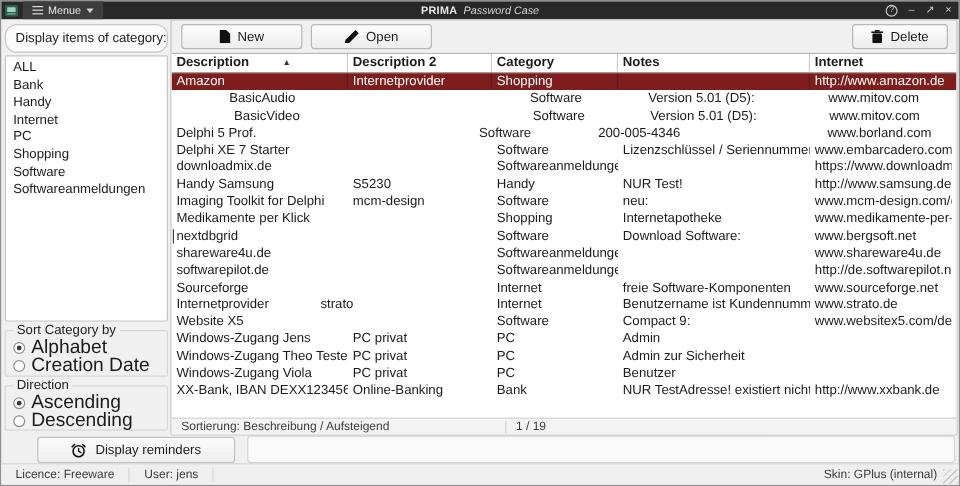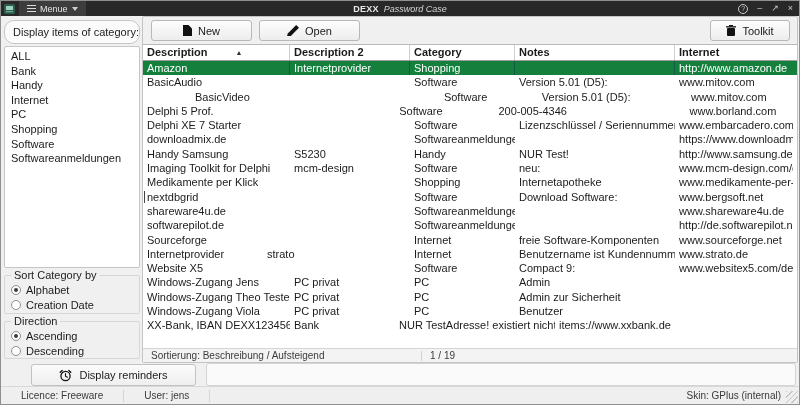--- a/index.html
+++ b/index.html
@@ -29,52 +29,52 @@
   .filter-box { position:absolute; left:3px; top:19px; width:136px; height:24px; background:#fbfbfb; border:1px solid #c6c6c6; border-radius:10px; font-size:11px; display:flex; align-items:center; padding-left:8px; color:#222; }
   .cat-list { position:absolute; left:3px; top:45px; width:136px; height:222px; background:#fff; border:1px solid #c6c6c6; border-radius:2px; overflow:hidden; padding-top:2px; }
   .cat-item { font-size:11px; line-height:14.6px; padding-left:6px; white-space:nowrap; cursor:default; }
   fieldset { position:absolute; left:3px; width:136px; border:1px solid #d6d6d6; border-radius:2px; background:transparent; padding:1px 4px 2px 6px; }
   fieldset legend { font-size:11px; color:#222; padding:0 3px; margin-left:0px; }
   .fs-sort { top:268px; height:45px; }
   .fs-dir { top:314px; height:44px; }
   .radio-row { display:flex; align-items:center; gap:5px; height:15px; cursor:default; }
   .radio { width:10px; height:10px; border:1px solid #8e8e8e; border-radius:50%; background:#fff; position:relative; flex:0 0 auto; }
   .radio.checked::after { content:""; position:absolute; left:2px; top:2px; width:4px; height:4px; border-radius:50%; background:#3a3a3a; }
-  .radio-label { font-size:11px; }
+  .radio-label { font-size:16px; }
   
   .right-panel { position:absolute; left:141px; top:15px; width:656px; height:347px; background:#f0f0f0; border:1px solid #c4c4c4; border-radius:2px; }
   .toolbar { position:relative; height:27px; }
   .tbtn { position:absolute; top:3px; height:21px; background:linear-gradient(#fdfdfd,#ededed); border:1px solid #b8b8b8; border-radius:3px; font-size:11px; color:#1a1a1a; display:flex; align-items:center; justify-content:center; gap:6px; cursor:default; }
   .btn-new  { left:8px;  width:101px; }
   .btn-open { left:116px; width:101px; }
   .btn-del  { right:7px; width:80px; }
   
   .grid { position:absolute; left:0; top:27px; width:654px; height:306px; background:#fff; border-top:1px solid #b9b9b9; overflow:hidden; }
   .thead { display:flex; height:16px; border-bottom:1px solid #9e9e9e; background:#fff; }
   .hcell { font-size:11px; font-weight:bold; line-height:15px; padding-left:4px; border-right:1px solid #cfcfcf; white-space:nowrap; overflow:hidden; display:flex; align-items:center; cursor:default; }
   .hcell:last-child { border-right:none; }
   .sort-arrow { font-size:7px; margin-left:28px; color:#333; }
   .trow { display:flex; height:14.3px; cursor:default; }
   .tcell { font-size:11px; line-height:14.3px; padding-left:4px; white-space:nowrap; overflow:hidden; color:#1b1b1b; }
-  .trow.selected { background:#15803d; }
+  .trow.selected { background:#7f1d1d; }
   .trow.selected .tcell { color:#fff; border-right:1px solid rgba(10,30,80,.35); }
   .trow.selected .tcell:last-child { border-right:none; }
   .tcell.caret { position:relative; }
   .tcell.caret::before { content:""; position:absolute; left:1px; top:1px; width:1px; height:12px; background:#444; }
   
   .grid-status { position:absolute; left:0; bottom:0; width:654px; height:14px; background:#f3f3f3; border-top:1px solid #d5d5d5; display:flex; align-items:center; font-size:10px; color:#3c3c3c; }
   .gs-sort { padding-left:8px; width:278px; }
   .gs-sep { width:1px; height:10px; background:#d2d2d2; }
   .gs-pos { padding-left:8px; }
   
   .btn-reminders { position:absolute; left:30px; top:363px; width:165px; height:22px; background:linear-gradient(#fbfbfb,#efefef); border:1px solid #c2c2c2; border-radius:3px; font-size:11px; display:flex; align-items:center; justify-content:center; gap:7px; cursor:default; }
   .bottom-panel { position:absolute; left:205px; top:362px; width:590px; height:23px; background:#fafafa; border:1px solid #d4d4d4; border-radius:3px; }
   
   .statusbar { position:absolute; left:0; bottom:0; width:100%; height:18px; background:#efefef; border-top:1px solid #d8d8d8; display:flex; align-items:center; font-size:10px; color:#3a3a3a; }
-  .sb-item { padding:0 20px; white-space:nowrap; }
+  .sb-item { padding:0 12px; white-space:nowrap; }
   .sb-sep { width:1px; height:12px; background:#d4d4d4; }
   .sb-spacer { flex:1; }
   .sb-skin { padding-right:18px; }
   .grip { position:absolute; right:1px; bottom:1px; width:12px; height:12px; background:repeating-linear-gradient(-45deg, #c6c6c6 0 1px, transparent 1px 4px); cursor:nwse-resize; }
   svg { display:block; }
 </style>
 </head>
 <body>
 
 <div class="titlebar">
@@ -82,21 +82,21 @@
     <rect x="0" y="0" width="11" height="10" rx="1.5" fill="#2e5d4e"></rect>
     <rect x="2" y="2" width="7" height="4" rx="0.5" fill="#9fd3bf"></rect>
     <rect x="2" y="7" width="7" height="1.2" fill="#70a893"></rect>
   </svg>
   <div class="menu-btn">
     <span class="hamburger"></span>
     <span>Menue</span>
     <span class="menu-caret"></span>
   </div>
   <div class="win-title">
-    <span class="brand">DEXX</span><span class="rest">Password Case</span>
+    <span class="brand">PRIMA</span><span class="rest">Password Case</span>
   </div>
   <div class="win-controls">
     <span class="ctrl help">?</span>
     <span class="ctrl">–</span>
     <span class="ctrl">↗</span>
     <span class="ctrl">×</span>
   </div>
 </div>
 
 <div class="filter-box">Display items of category:</div>
@@ -151,21 +151,21 @@
           <path d="M0 11 L1 8.2 9.2 0 12 2.8 3.8 11 Z" fill="#111"></path>
         </svg>
       <span>Open</span>
     </div>
     <div class="tbtn btn-del">
       <svg width="10" height="11" viewBox="0 0 10 11">
           <rect x="1" y="3" width="8" height="8" rx="1" fill="#111"></rect>
           <rect x="0" y="1.2" width="10" height="1.3" fill="#111"></rect>
           <rect x="3" y="0" width="4" height="1.4" fill="#111"></rect>
         </svg>
-      <span>Toolkit</span>
+      <span>Delete</span>
     </div>
   </div>
   <div class="grid">
     <div class="thead">
         <div class="hcell" style="width: 147px;">
           <span>Description</span>
           <span class="sort-arrow">▲</span>
         </div>
         <div class="hcell" style="width: 120px;">
           <span>Description 2</span>
@@ -182,21 +182,21 @@
       </div>
     <div>
         <div class="trow selected">
           <div class="tcell" style="width: 147px;">Amazon</div>
           <div class="tcell" style="width: 120px;">Internetprovider</div>
           <div class="tcell" style="width: 105px;">Shopping</div>
           <div class="tcell" style="width: 160px;"></div>
           <div class="tcell" style="width: 118px;">http://www.amazon.de</div>
         </div>
         <div class="trow">
-          <div class="tcell" style="width: 147px;">BasicAudio</div>
+          <div class="tcell" style="width: 147px; margin-left: 44px;">BasicAudio</div>
           <div class="tcell" style="width: 120px;"></div>
           <div class="tcell" style="width: 105px;">Software</div>
           <div class="tcell" style="width: 160px;">Version 5.01 (D5):</div>
           <div class="tcell" style="width: 118px;">www.mitov.com</div>
         </div>
         <div class="trow">
           <div class="tcell" style="width: 147px; margin-left: 48px;">BasicVideo</div>
           <div class="tcell" style="width: 120px;"></div>
           <div class="tcell" style="width: 105px;">Software</div>
           <div class="tcell" style="width: 160px;">Version 5.01 (D5):</div>
@@ -302,23 +302,24 @@
         </div>
         <div class="trow">
           <div class="tcell" style="width: 147px;">Windows-Zugang Viola</div>
           <div class="tcell" style="width: 120px;">PC privat</div>
           <div class="tcell" style="width: 105px;">PC</div>
           <div class="tcell" style="width: 160px;">Benutzer</div>
           <div class="tcell" style="width: 118px;"></div>
         </div>
         <div class="trow">
           <div class="tcell" style="width: 147px;">XX-Bank, IBAN DEXX123456700...</div>
+          <div class="tcell" style="width: 120px;">Online-Banking</div>
           <div class="tcell" style="width: 105px;">Bank</div>
           <div class="tcell" style="width: 160px;">NUR TestAdresse! existiert nicht!</div>
-          <div class="tcell" style="width: 118px;">items://www.xxbank.de</div>
+          <div class="tcell" style="width: 118px;">http://www.xxbank.de</div>
         </div>
       </div>
   </div>
   <div class="grid-status">
     <div class="gs-sort">Sortierung: Beschreibung / Aufsteigend</div>
     <div class="gs-sep"></div>
     <div class="gs-pos">1 / 19</div>
   </div>
 </div>
 

